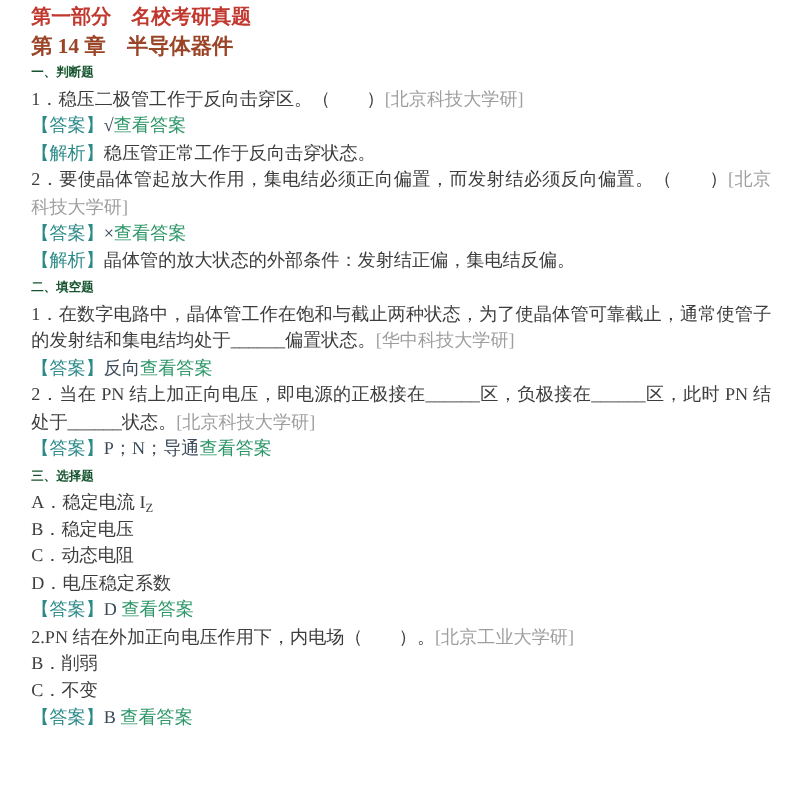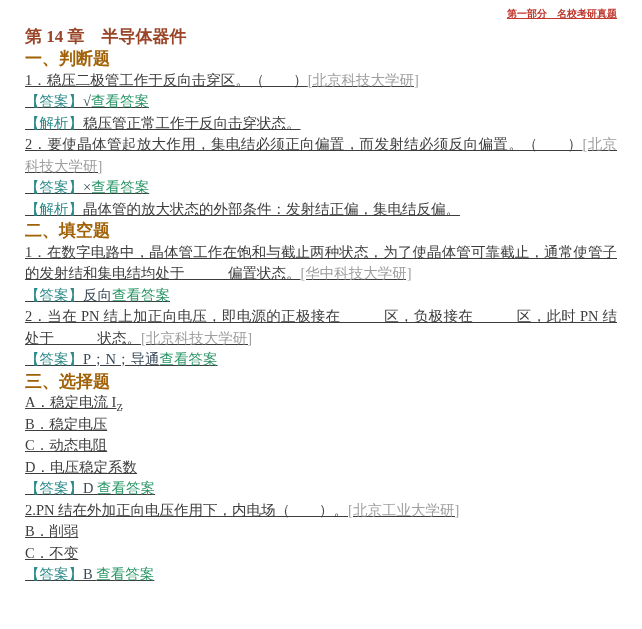--- a/index.html
+++ b/index.html
@@ -4,36 +4,35 @@
 <style>
   html, body { margin: 0; padding: 0; background: #ffffff; }
   body {
     width: 642px; height: 629px; overflow: hidden;
     font-family: "Liberation Serif", "DejaVu Serif", serif;
   }
   .page { padding: 3px 25px 0 25px; }
   p, h1, h2 { margin: 0; padding: 0; }
 
   .doc-title {
-    font-size: 10px; font-weight: bold; color: #c0382e;
-    text-align: right; line-height: 22px; text-decoration: underline;
+    font-size: 16px; font-weight: bold; color: #c0382e;
+    text-align: left; line-height: 22px;
   }
   .chapter {
     font-size: 17px; font-weight: bold; color: #9a4527;
     line-height: 23px;
     font-family: Liberation Serif, serif;
   }
   .sec-heading {
-    font-size: 17px; font-weight: bold; color: #a16207;
+    font-size: 10px; font-weight: bold; color: #14532d;
     line-height: 21.5px;
   }
   .line {
     font-size: 14.5px; line-height: 21.5px; color: #3d3d3d;
     text-align: justify;
-    text-decoration: underline;
   }
   .source { color: #9e9e9e; }
   .tag { color: #2c8a89; }
   .ans-value { color: #3b4a5a; }
   .view-link { color: #2d9668; text-decoration: none; cursor: pointer; }
   sub { font-size: 10px; line-height: 0; }
 </style>
 </head>
 <body>
 

